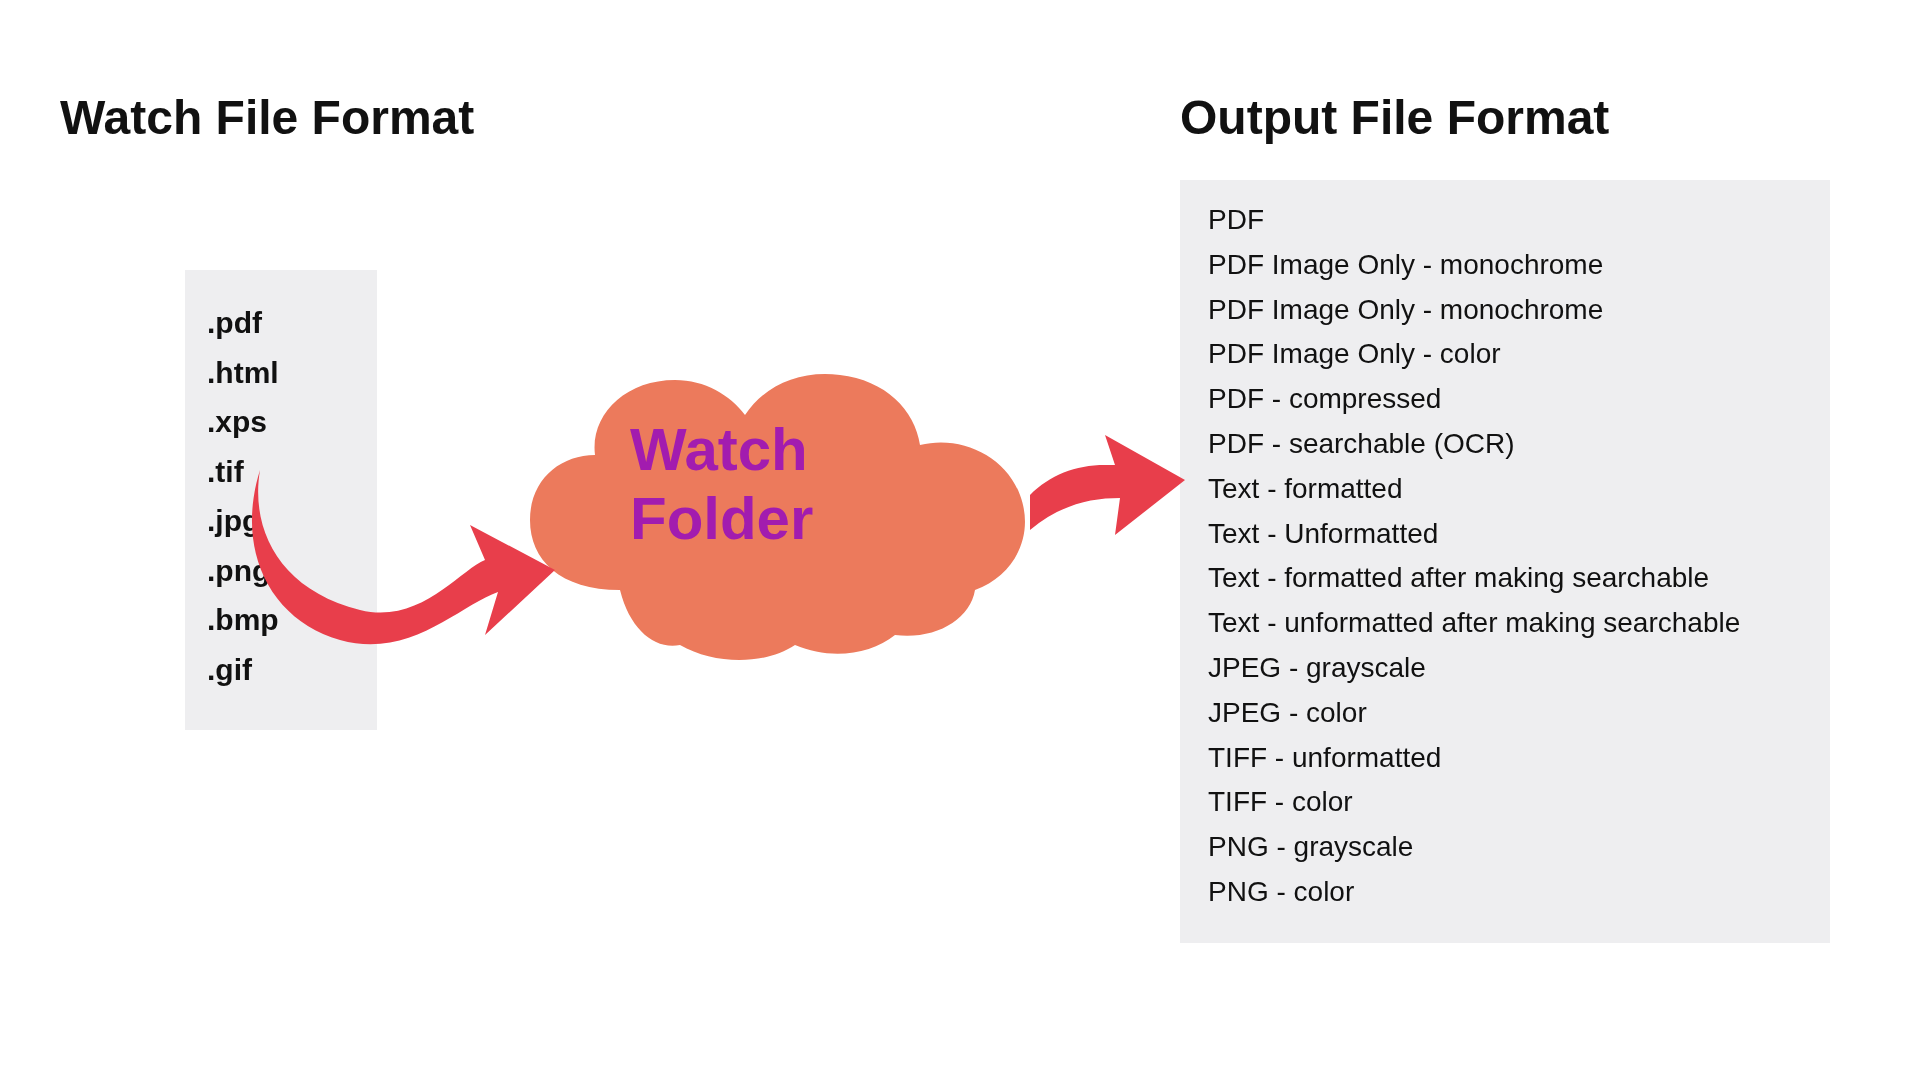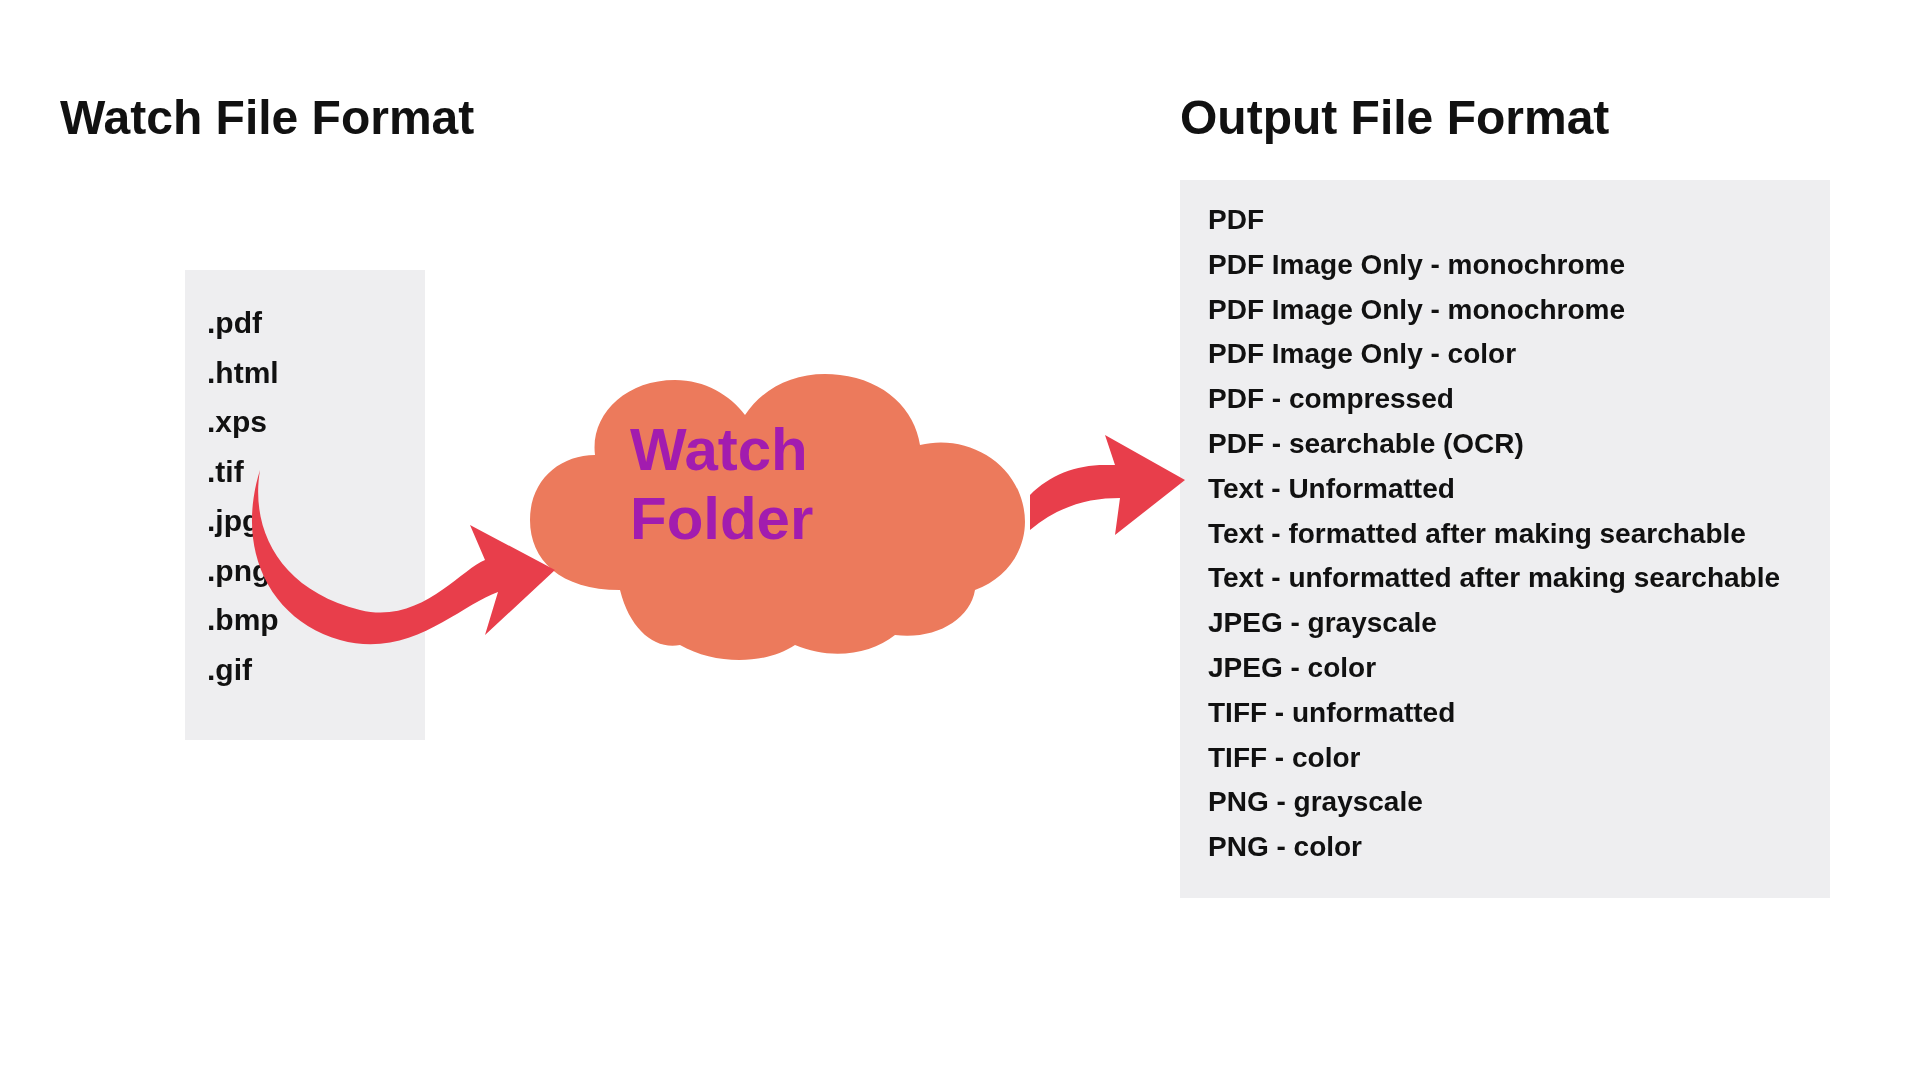--- a/index.html
+++ b/index.html
@@ -16,41 +16,41 @@
       font-weight: 900;
       color: #111111;
       position: absolute;
     }
     .input-heading { left: 60px; top: 90px; }
     .output-heading { left: 1180px; top: 90px; }
     .input-panel {
       position: absolute;
       left: 185px;
       top: 270px;
-      width: 240px;
+      width: 192px;
       background: #eeeef0;
-      padding: 28px 22px 46px 22px;
+      padding: 28px 22px 36px 22px;
     }
     .output-panel {
       position: absolute;
       left: 1180px;
       top: 180px;
       width: 650px;
       background: #eeeef0;
       padding: 18px 28px 28px 28px;
     }
     .format-item {
       font-size: 30px;
       font-weight: 700;
       color: #111111;
       line-height: 1.65;
     }
     .out-item {
       font-size: 28px;
-      font-weight: 700;
+      font-weight: 400;
       color: #111111;
       line-height: 1.6;
     }
     .cloud {
       position: absolute;
       left: 500px;
       top: 330px;
       width: 560px;
       height: 340px;
     }
@@ -86,20 +86,21 @@
   <div class="format-item">.gif</div>
 </div>
 
 <div class="output-panel">
   <div class="out-item">PDF</div>
   <div class="out-item">PDF Image Only - monochrome</div>
   <div class="out-item">PDF Image Only - monochrome</div>
   <div class="out-item">PDF Image Only - color</div>
   <div class="out-item">PDF - compressed</div>
   <div class="out-item">PDF - searchable (OCR)</div>
+  <div class="out-item">Text - formatted</div>
   <div class="out-item">Text - Unformatted</div>
   <div class="out-item">Text - formatted after making searchable</div>
   <div class="out-item">Text - unformatted after making searchable</div>
   <div class="out-item">JPEG - grayscale</div>
   <div class="out-item">JPEG - color</div>
   <div class="out-item">TIFF - unformatted</div>
   <div class="out-item">TIFF - color</div>
   <div class="out-item">PNG - grayscale</div>
   <div class="out-item">PNG - color</div>
 </div>

